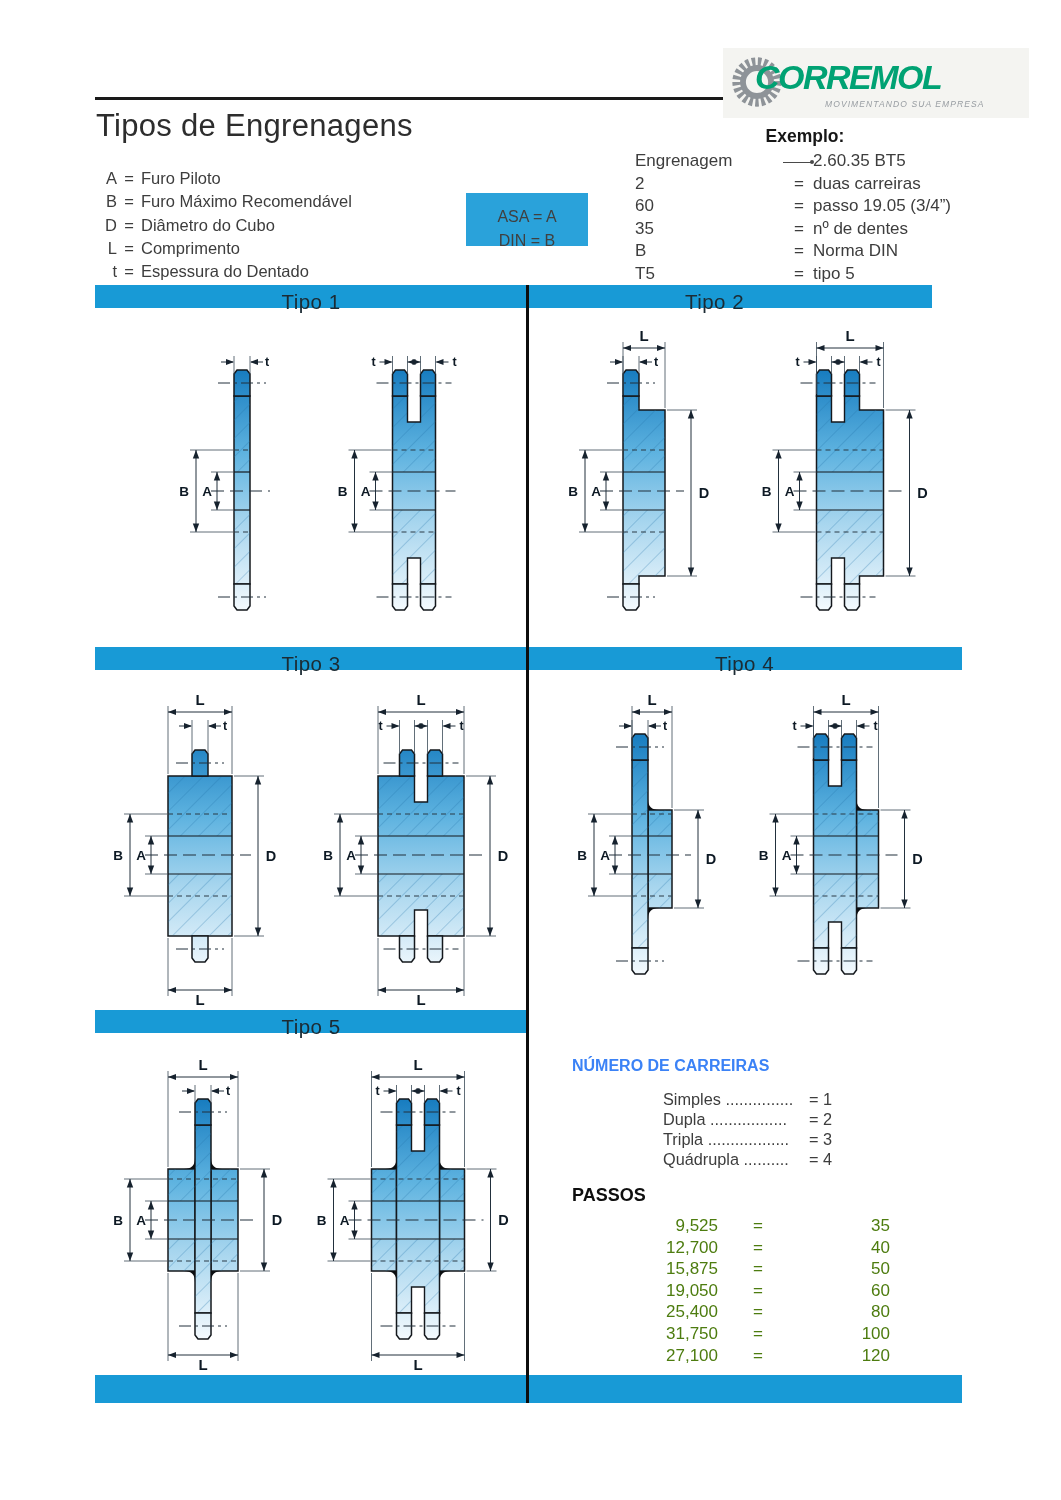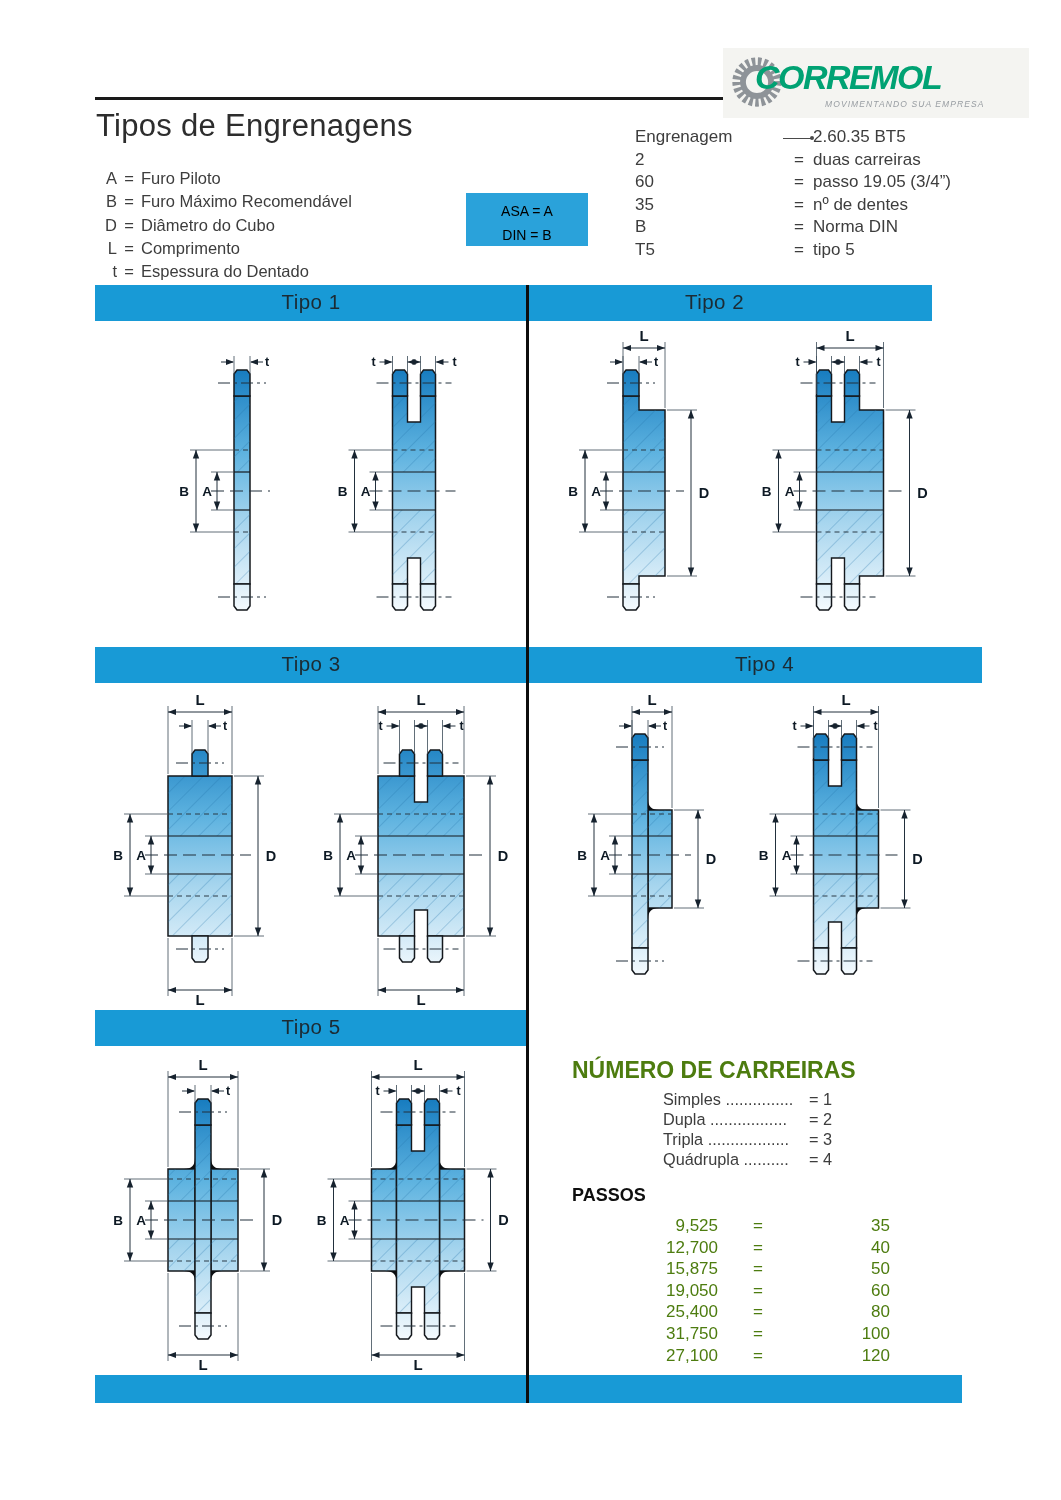--- a/index.html
+++ b/index.html
@@ -11,46 +11,46 @@
   .gear{position:absolute;left:5px;top:5px;}
   .brand{position:absolute;left:32px;top:10px;font-size:34px;font-weight:bold;font-style:italic;letter-spacing:-1.5px;color:#00a273;}
   .tagline{position:absolute;left:102px;top:51px;font-size:8.5px;letter-spacing:1.1px;color:#989da2;font-style:italic;}
   .title{left:96px;top:108px;margin:0;font-size:31px;font-weight:400;letter-spacing:.3px;color:#2d2d2d;}
   
   .legend{left:99px;top:167px;font-size:16.5px;color:#3d3d3d;}
   .lrow{display:flex;line-height:23.3px;}
   .lrow .sym{width:18px;text-align:right;}
   .lrow .eq{width:24px;text-align:center;}
   
-  .asabox{left:466px;top:193px;width:122px;height:53px;background:#2aa2da;color:#000000;
-          font-size:14px;line-height:24px;text-align:center;padding-top:6px;box-sizing:border-box;}
+  .asabox{left:466px;top:193px;width:122px;height:53px;background:#2aa2da;color:#404040;
+          font-size:16px;line-height:24px;text-align:center;padding-top:12px;box-sizing:border-box;}
   
   .example{left:635px;top:126px;width:340px;font-size:17px;color:#3d3d3d;}
   .exh{text-align:center;font-weight:bold;font-size:17.5px;color:#161616;margin-bottom:3px;}
   .exrow{display:grid;grid-template-columns:150px 28px auto;line-height:22.6px;}
   .exk{padding-right:5px;}
   .exeq{text-align:center;}
   .exarrow{position:relative;}
   .exarrow::before{content:"";position:absolute;left:-2px;right:2px;top:55%;border-top:1.5px solid #4a4a4a;}
   .exarrow::after{content:"";position:absolute;right:-1px;top:calc(55% - 2px);width:4px;height:4px;background:#4a4a4a;border-radius:50%;}
   
-  .bar{background:#189ad6;height:36px;line-height:33px;text-align:center;
+  .bar{background:#189ad6;height:23px;line-height:33px;text-align:center;
        font-size:20.5px;letter-spacing:.5px;color:#1c2b33;}
   .divider{left:525.5px;top:285px;width:3px;height:1118px;background:#0d0d0d;}
   .bottombar{left:95px;top:1375px;width:867px;height:28px;background:#189ad6;}
   
   .cell{position:absolute;display:flex;justify-content:center;align-items:flex-start;}
   #cell-t1{left:95px;top:318px;width:432px;height:329px;gap:46px;padding-top:8px;box-sizing:border-box;}
   #cell-t2{left:530px;top:318px;width:432px;height:329px;gap:40px;padding-top:8px;box-sizing:border-box;}
   #cell-t3{left:95px;top:680px;width:432px;height:330px;gap:28px;padding-top:10px;box-sizing:border-box;}
   #cell-t4{left:530px;top:680px;width:432px;height:330px;gap:30px;padding-top:10px;box-sizing:border-box;}
   #cell-t5{left:95px;top:1043px;width:432px;height:332px;gap:18px;padding-top:12px;box-sizing:border-box;}
   
   .panel{left:530px;top:1043px;width:432px;height:332px;}
-  .ph1{position:absolute;left:42px;top:14px;font-size:23px;font-weight:bold;color:#4d7c0f;}
+  .ph1{position:absolute;left:42px;top:14px;font-size:16px;font-weight:bold;color:#3b82f6;}
   .ph2{position:absolute;left:42px;top:142px;font-size:18px;font-weight:bold;color:#0f0f0f;}
   .crows{position:absolute;left:133px;top:46px;font-size:16.3px;color:#3d3d3d;}
   .crow{display:flex;line-height:20px;}
   .crow .cl{width:146px;white-space:nowrap;}
   .prows{position:absolute;left:0;top:172px;font-size:17px;color:#4d7c0f;width:432px;}
   .prow{display:flex;line-height:21.6px;margin-left:78px;}
   .prow .pp{width:110px;text-align:right;}
   .prow .pe{width:80px;text-align:center;}
   .prow .pc{width:92px;text-align:right;}
 </style>
@@ -113,20 +113,21 @@
       <span class="lab">Espessura do Dentado</span>
     </div>
   </div>
 
   <div class="abs asabox">
     <div>ASA = A</div>
     <div>DIN = B</div>
   </div>
 
   <div class="abs example">
+    <div class="exh">Exemplo:</div>
     <div class="exrow">
       <span class="exk">Engrenagem</span>
       <span class="exarrow"></span>
       <span class="exv">2.60.35 BT5</span>
     </div>
     <div class="exrow">
       <span class="exk">2</span>
       <span class="exeq">=</span>
       <span class="exv">duas carreiras</span>
     </div>
@@ -148,21 +149,21 @@
     <div class="exrow">
       <span class="exk">T5</span>
       <span class="exeq">=</span>
       <span class="exv">tipo 5</span>
     </div>
   </div>
 
   <div class="abs bar" style="left:95px;top:285px;width:432px;">Tipo 1</div>
   <div class="abs bar" style="left:497px;top:285px;width:435px;">Tipo 2</div>
   <div class="abs bar" style="left:95px;top:647px;width:432px;">Tipo 3</div>
-  <div class="abs bar" style="left:527px;top:647px;width:435px;padding-left:20px;">Tipo 4</div>
+  <div class="abs bar" style="left:527px;top:647px;width:435px;">Tipo 4</div>
   <div class="abs bar" style="left:95px;top:1010px;width:432px;">Tipo 5</div>
   <div class="abs bottombar"></div>
   <div class="abs divider"></div>
 
   <div class="cell" id="cell-t1">
     <div><svg viewBox="0 0 120 318" width="120" height="318" role="img">
           <clipPath id="clip_t1s">
             <rect x="72" y="70" width="16" height="188"></rect>
           </clipPath>
           <rect x="72" y="70" width="16" height="188" fill="url(#gradB)" stroke="#14181d" stroke-width="1.5"></rect>

